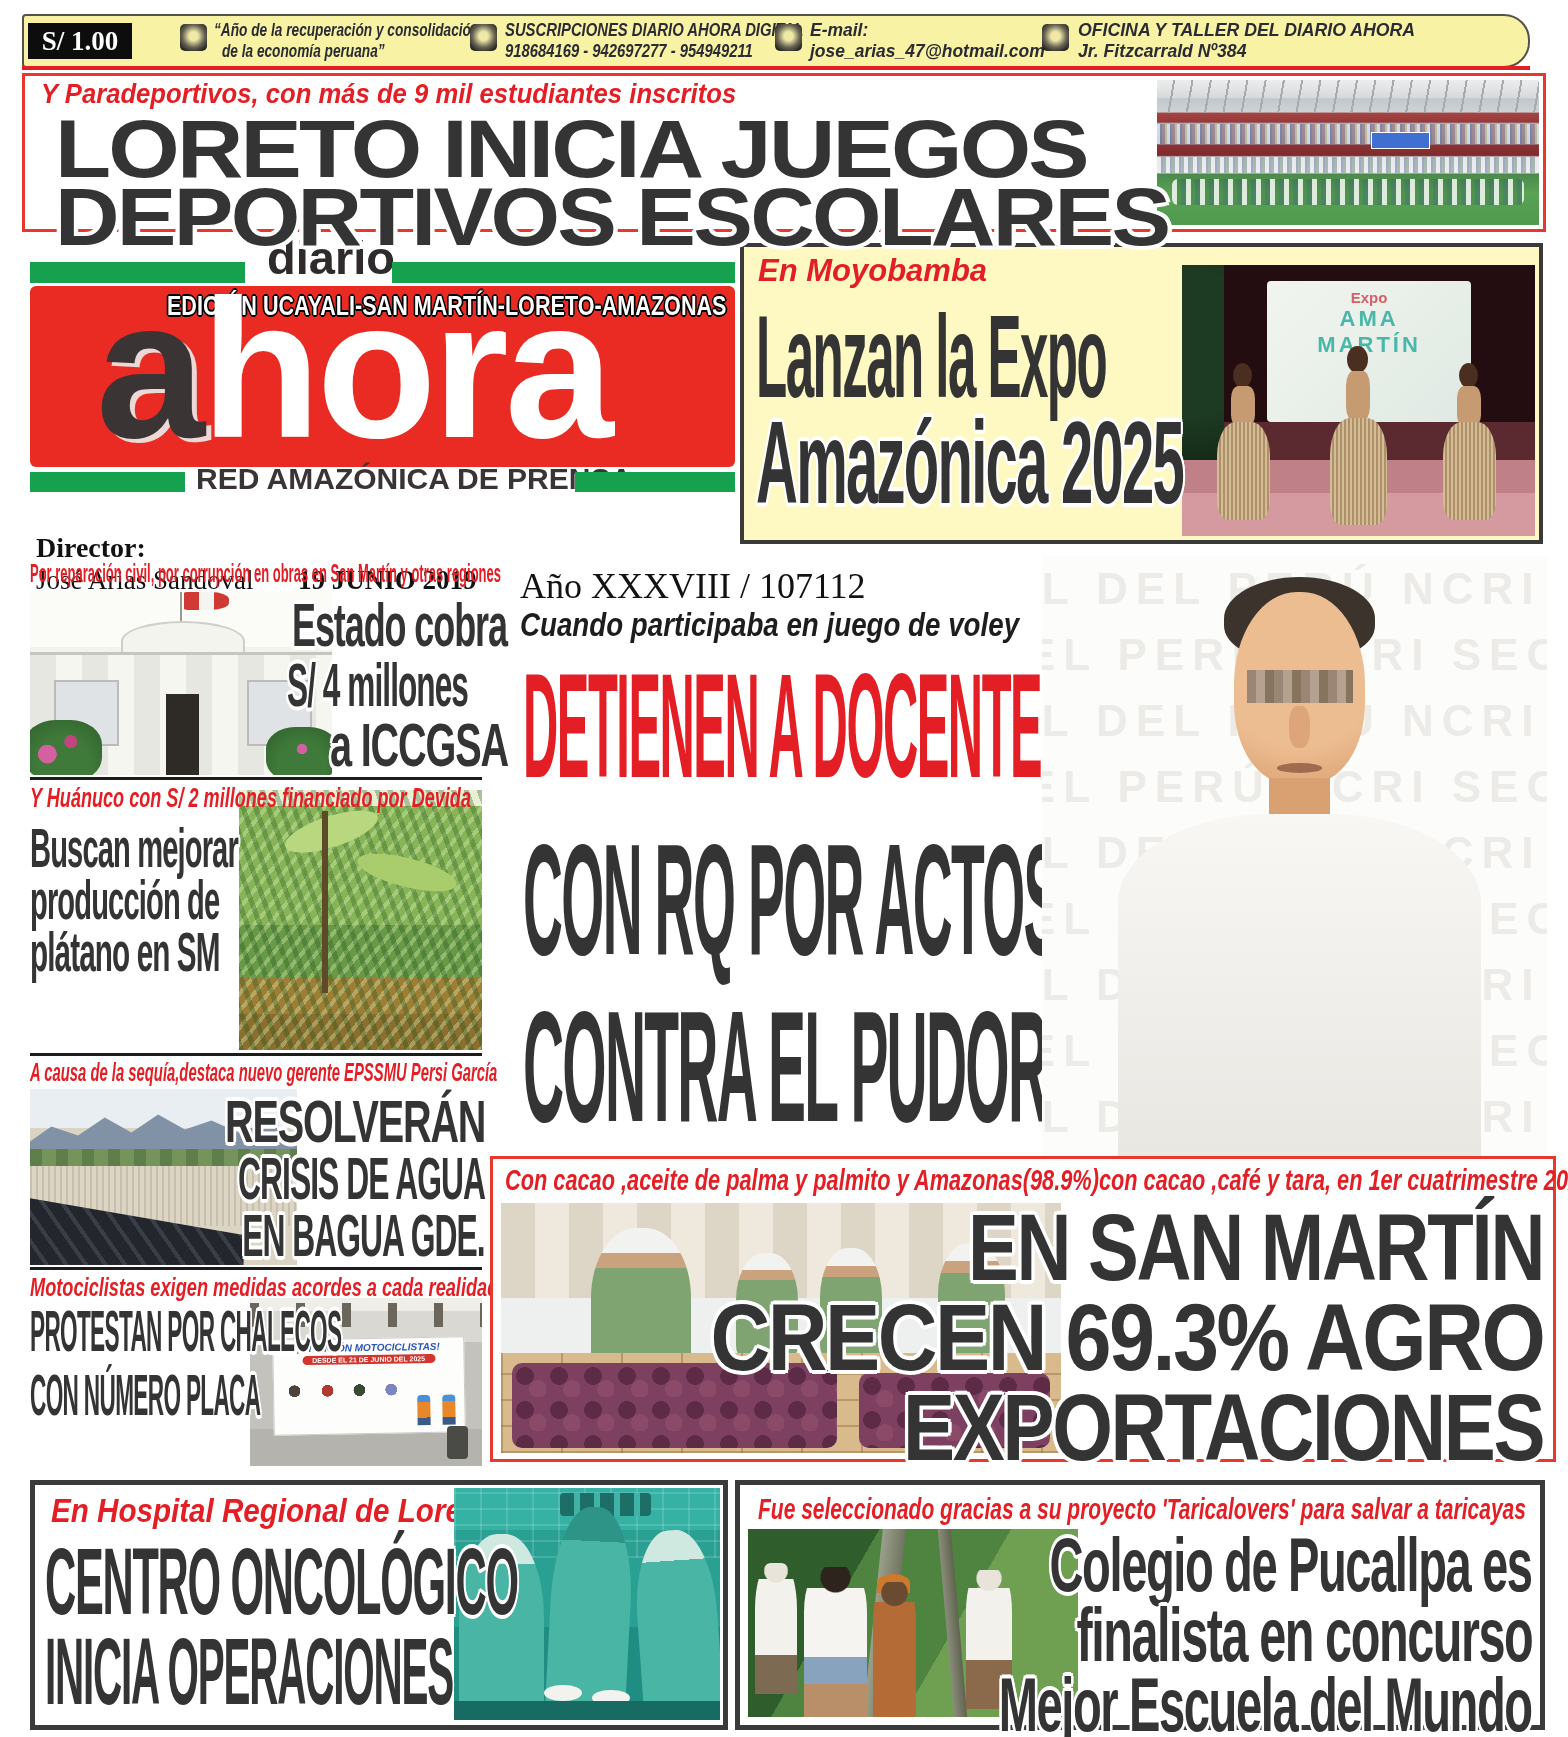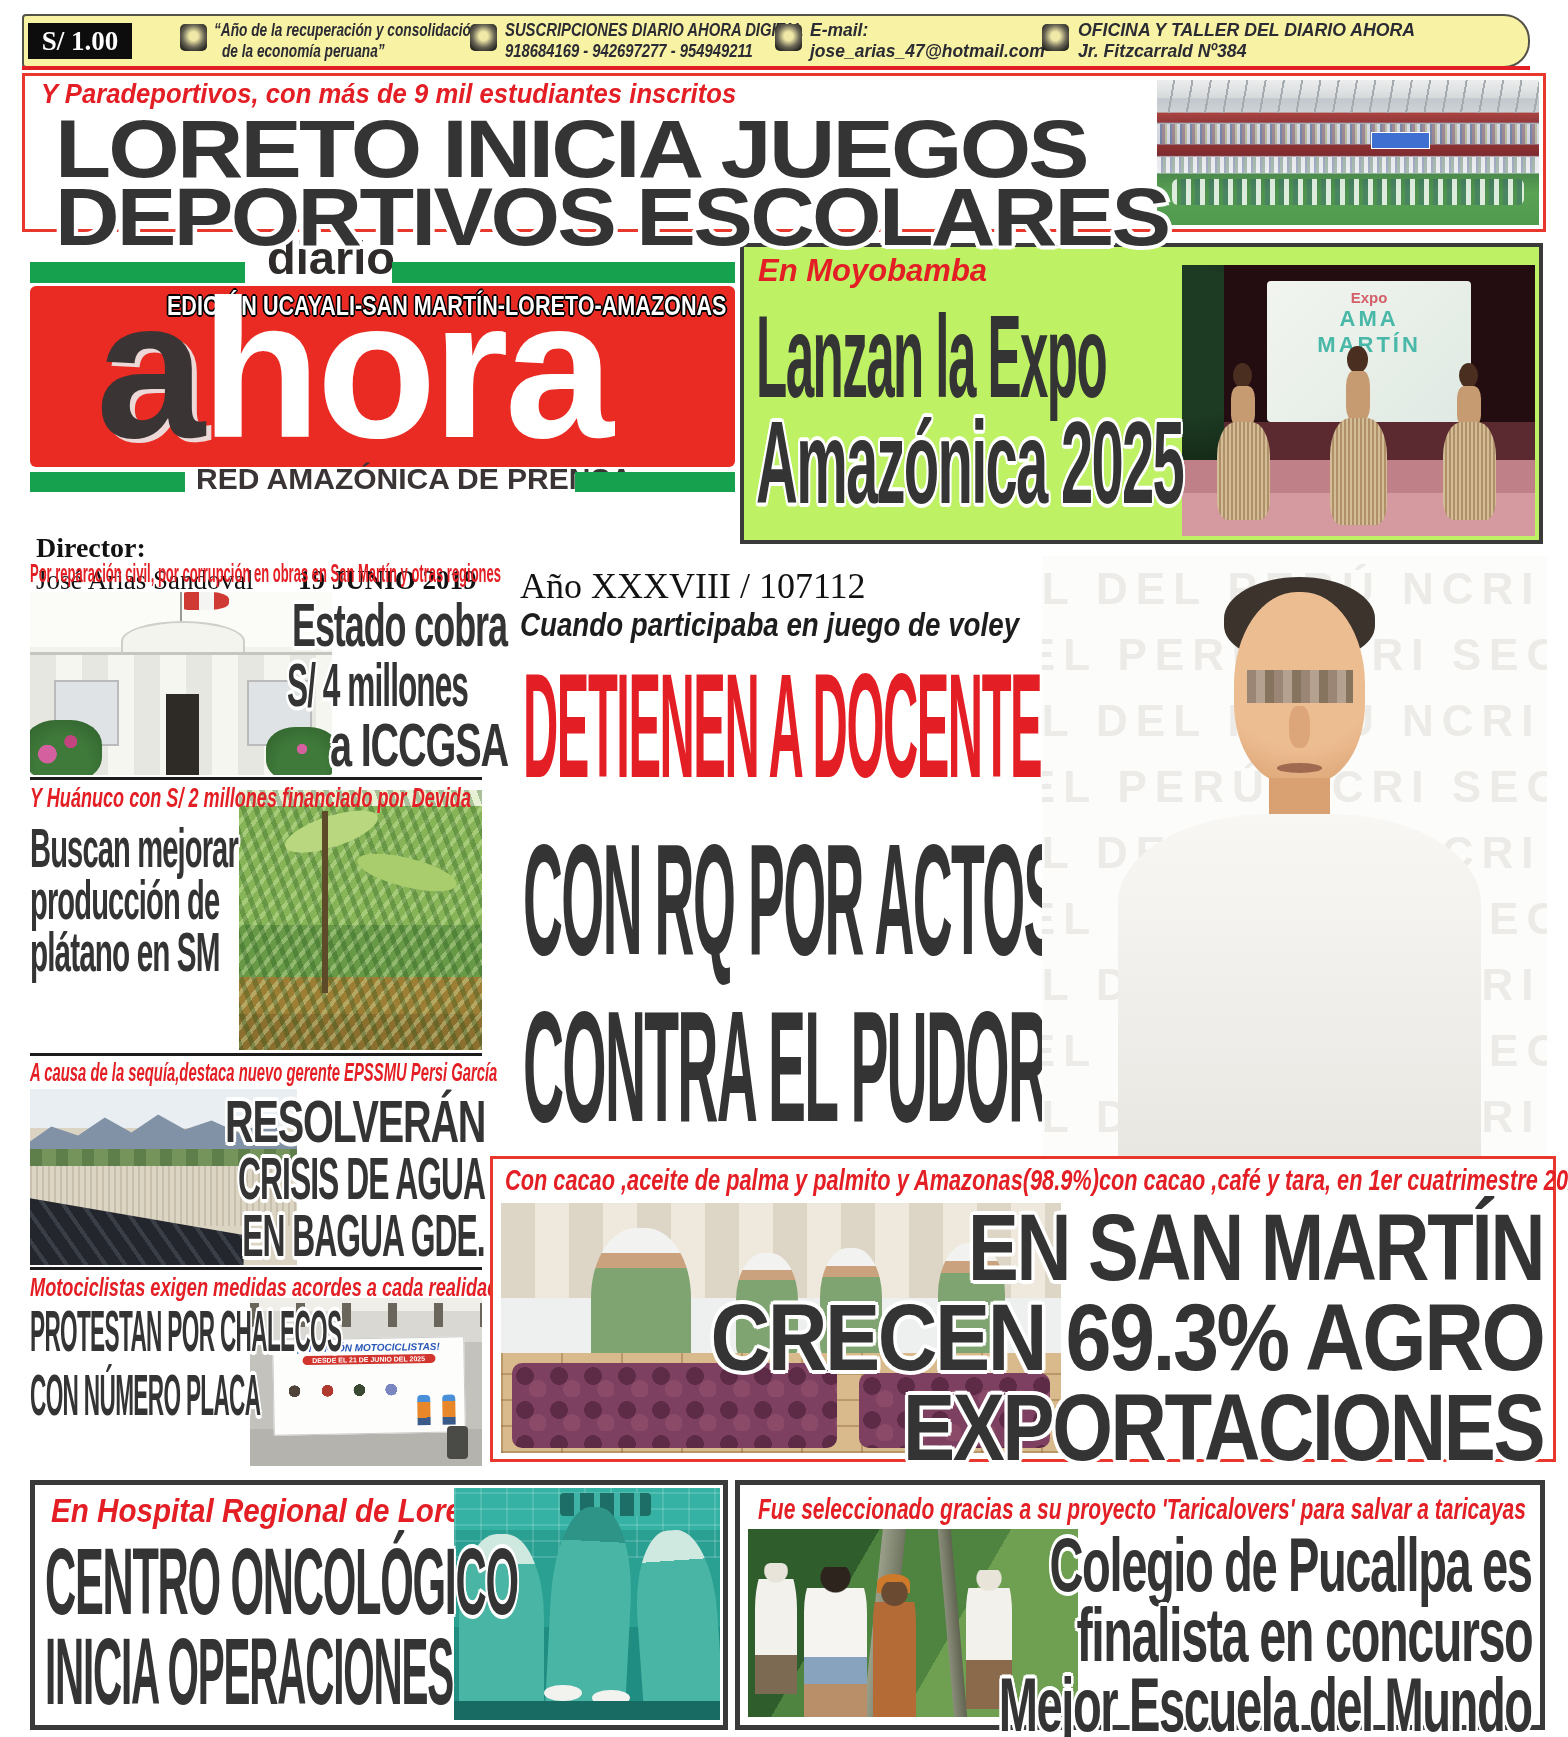--- a/index.html
+++ b/index.html
@@ -26,21 +26,21 @@
              border:2px solid #55524a;border-radius:4px 26px 26px 4px;}
   .price{position:absolute;left:28px;top:23px;width:104px;height:36px;background:#0d0d0d;color:#fff;
          font-family:"Liberation Serif",serif;font-weight:bold;font-size:27px;text-align:center;line-height:36px;}
   .tb-icon{position:absolute;top:24px;width:27px;height:27px;border-radius:5px;
            background:radial-gradient(circle at 50% 45%, #efe8a6 0 22%, #6a6656 55%, #23231e 85%);}
   .tbt{position:absolute;top:19px;font-weight:bold;font-size:19px;color:#2b2b33;line-height:21px;
        transform-origin:left top;white-space:nowrap;}
   .redline{position:absolute;left:22px;top:66px;width:1508px;height:4px;background:#e31e24;}
   
   .leadbox{position:absolute;left:22px;top:73px;width:1518px;height:153px;border:3px solid #e8372c;background:#fff;}
-  .expobox{position:absolute;left:740px;top:243px;width:795px;height:293px;border:4px solid #3a3a3a;background:#bef264;}
+  .expobox{position:absolute;left:740px;top:243px;width:795px;height:293px;border:4px solid #3a3a3a;background:#fef9c3;}
   .agrobox{position:absolute;left:490px;top:1156px;width:1060px;height:300px;border:3px solid #e8372c;background:#fff;}
   .oncbox{position:absolute;left:30px;top:1480px;width:688px;height:240px;border:5px solid #3a3a3a;background:#fff;}
   .colbox{position:absolute;left:735px;top:1480px;width:800px;height:240px;border:5px solid #3a3a3a;background:#fff;}
   .redbox{position:absolute;left:30px;top:286px;width:705px;height:181px;background:#ea2b23;border-radius:6px;}
   .edition{position:absolute;right:8px;top:5px;font-weight:bold;font-size:27px;color:#fff;letter-spacing:0;
            transform:scaleX(0.80);transform-origin:right top;white-space:nowrap;
            text-shadow:2px 0 #000,-2px 0 #000,0 2px #000,0 -2px #000,1px 1px #000,-1px -1px #000,1px -1px #000,-1px 1px #000;}
   .logo{position:absolute;left:66px;top:-14px;font-size:196px;font-weight:bold;letter-spacing:-4px;line-height:1;white-space:nowrap;}
   .logo .la{color:#3a3434;text-shadow:5px 4px 0 rgba(235,235,235,.9);}
   .logo .lrest{color:#ffffff;}

